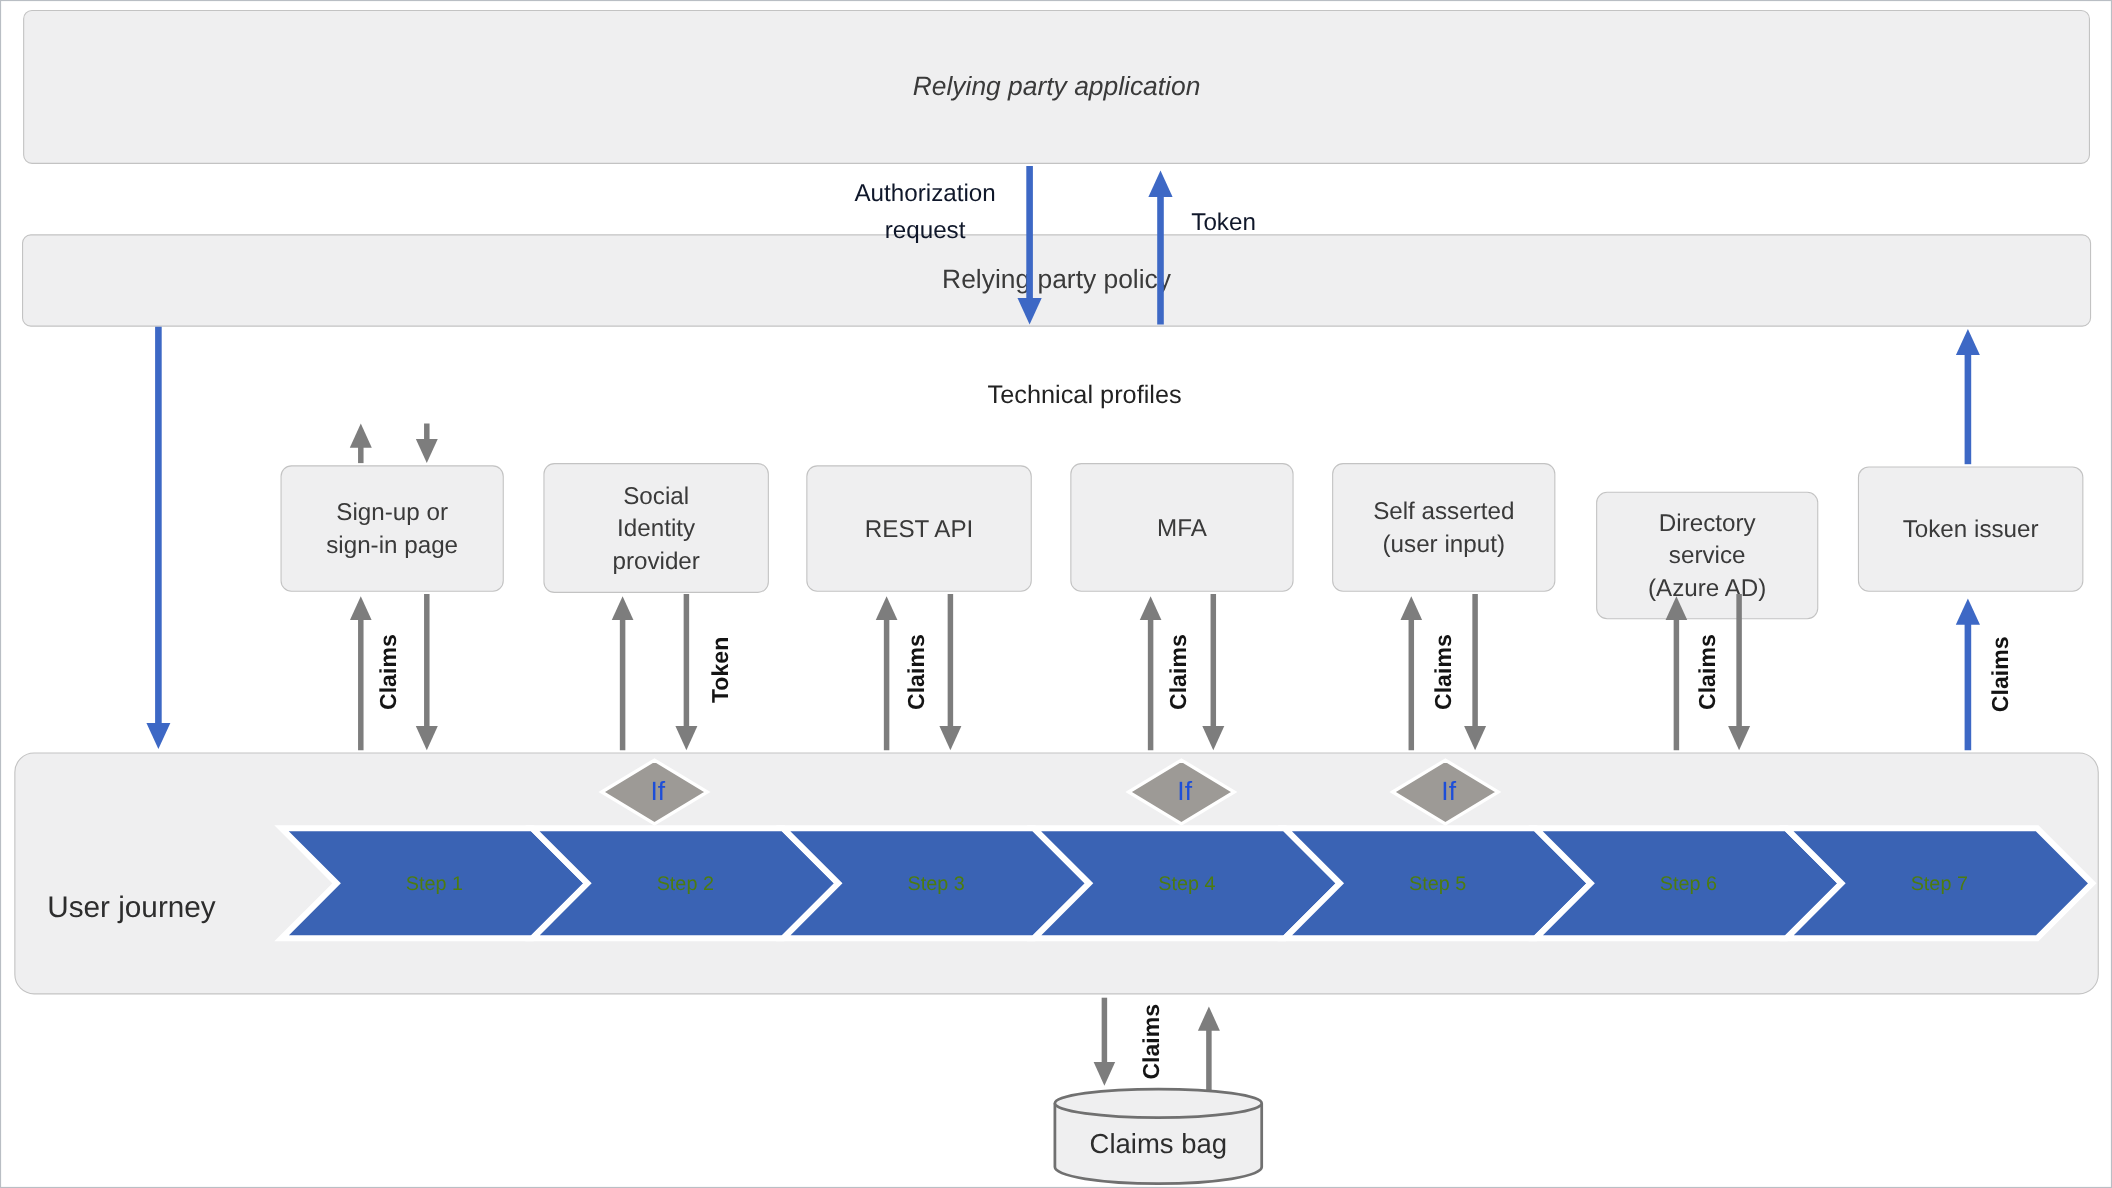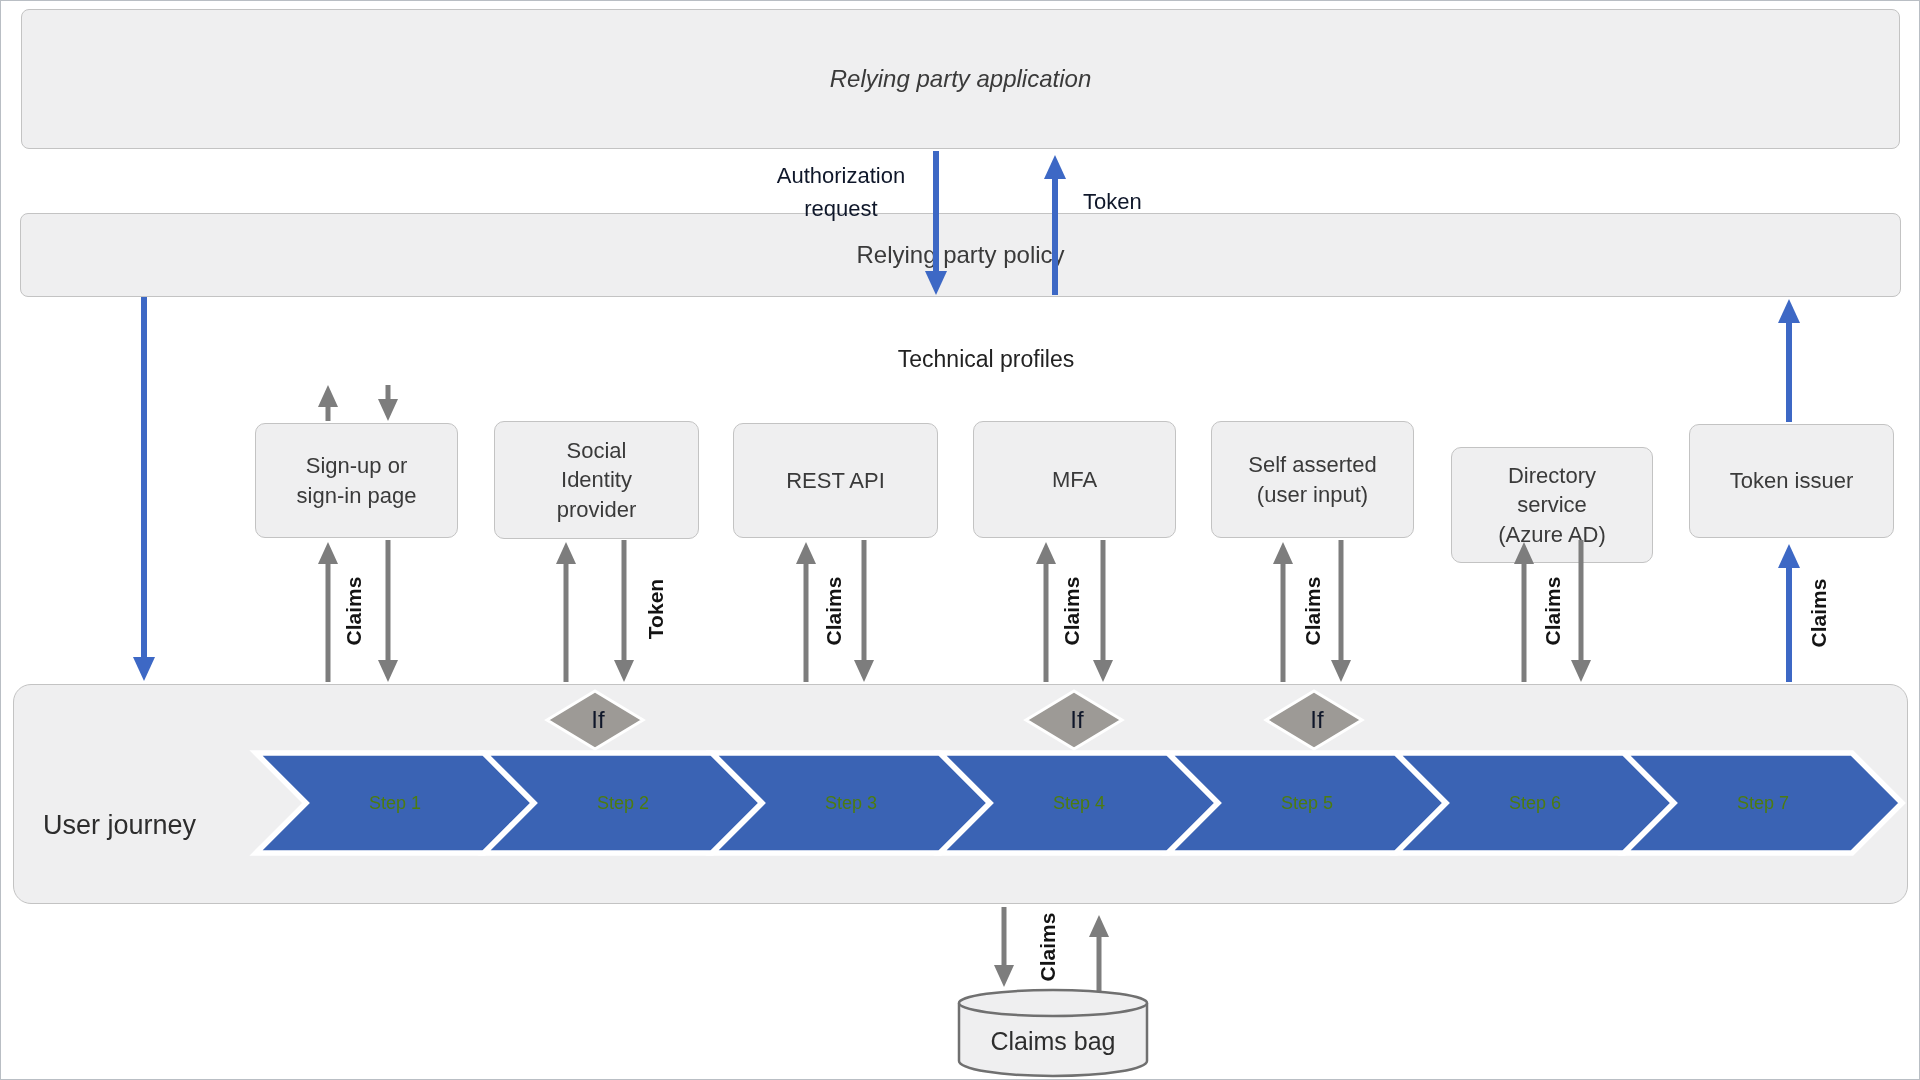--- a/index.html
+++ b/index.html
@@ -37,21 +37,21 @@
     font-size:27px;color:#2d2d2d;}
   .vlabel{
     position:absolute;transform:translate(-50%,-50%) rotate(-90deg);
     font-size:21px;font-weight:600;color:#141414;white-space:nowrap;
   }
   .step-text{
     position:absolute;width:228px;height:100px;top:752px;display:flex;align-items:center;
     justify-content:center;color:#4d7c0f;font-size:18px;
   }
   .if-text{
-    position:absolute;transform:translate(-50%,-50%);color:#0f172a;font-size:24px;
+    position:absolute;transform:translate(-50%,-50%);color:#1d4ed8;font-size:24px;
   }
   .bag-text{
     position:absolute;left:1052px;top:1040px;transform:translate(-50%,-50%);
     font-size:25px;color:#2d2d2d;white-space:nowrap;
   }
   svg.overlay{position:absolute;left:0;top:0;pointer-events:none;}
 </style>
 </head>
 <body>
 

